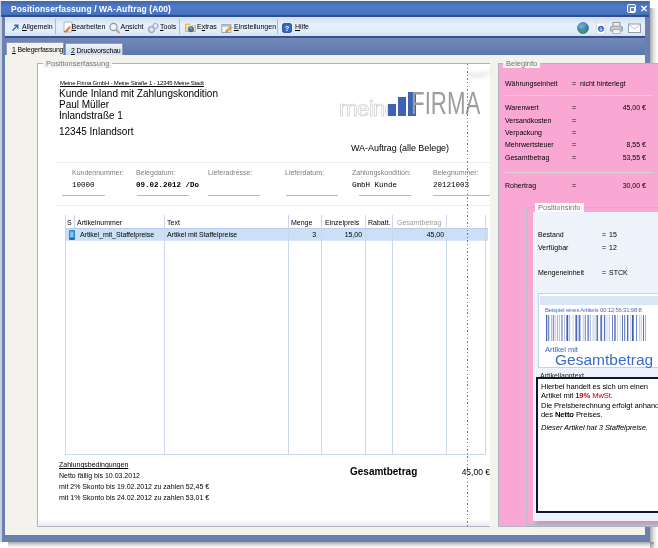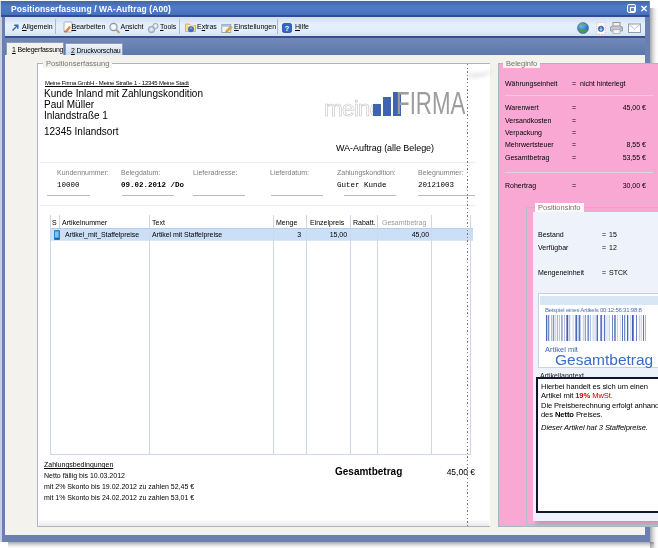--- a/index.html
+++ b/index.html
@@ -45,21 +45,21 @@
 #tab2 { left:60px; top:5px; width:58px; height:12px; padding-left:5px; letter-spacing:-0.2px;
   background:linear-gradient(#f0f4fb, #ccd9ec); border:1px solid #8d9dbd; border-bottom:none; border-radius:1px 1px 0 0; }
 
 
 #content { position:absolute; left:5px; top:55px; width:640px; height:480px; background:#f3f2ec; }
 
 .fs { position:absolute; border:1px solid #aeb4c4;margin-left:24px; }
 .fslabel { position:absolute; top:-5px; font-size:7.5px; color:#767676; background:#f3f2ec; padding:0 3px; line-height:9px; white-space:nowrap; }
 
 #fs-pos { left:8px; top:8px; width:453px; height:464px; background:#fff; border-right:none; }
-#doc { position:absolute; left:0; top:3px; width:439px; height:454px; }
+#doc { position:absolute; left:15px; top:3px; width:439px; height:454px; }
 
 #splitter { position:absolute; left:461.5px; top:9px; width:1.5px; height:462px;
   background:repeating-linear-gradient(to bottom, #787878 0px, #787878 1.5px, transparent 1.5px, transparent 3.6px); }
 
 #fs-beleg { left:469px; top:8px; width:163px; height:464px; background:#f9a8d4; }
 
 
 .dt { position:absolute; white-space:nowrap; color:#000; }
 .flabel { position:absolute; font-size:7px; color:#7d7d7d; white-space:nowrap; }
 .fval { position:absolute; font-size:7.5px; color:#000; white-space:nowrap;font-family:Liberation Mono, monospace; }
@@ -195,21 +195,21 @@
         <div style="position:absolute; left:2px; top:95px; width:435px; height:1px; background:#ececec;"></div>
         <div style="position:absolute; left:2px; top:137.5px; width:435px; height:1px; background:#ececec;"></div>
         <div class="flabel" style="left:19px; top:102px;">Kundennummer:</div>
         <div class="flabel" style="left:83px; top:102px;">Belegdatum:</div>
         <div class="flabel" style="left:155px; top:102px;">Lieferadresse:</div>
         <div class="flabel" style="left:232px; top:102px;">Lieferdatum:</div>
         <div class="flabel" style="left:299px; top:102px;">Zahlungskondition:</div>
         <div class="flabel" style="left:380px; top:102px;">Belegnummer:</div>
         <div class="fval" style="left:19px; top:113.5px;">10000</div>
         <div class="fval" style="left:83px; top:113.5px; font-weight:bold;">09.02.2012 /Do</div>
-        <div class="fval" style="left:299px; top:113.5px;">Guter Kunde</div>
+        <div class="fval" style="left:299px; top:113.5px;">GmbH Kunde</div>
         <div class="fval" style="left:380px; top:113.5px;">20121003</div>
         <div class="funder" style="left:9px; top:127.5px; width:43px;"></div>
         <div class="funder" style="left:83.5px; top:127.5px; width:52px;"></div>
         <div class="funder" style="left:155px; top:127.5px; width:52px;"></div>
         <div class="funder" style="left:232.5px; top:127.5px; width:52px;"></div>
         <div class="funder" style="left:306px; top:127.5px; width:52px;"></div>
         <div class="funder" style="left:380px; top:127.5px; width:57px;"></div>
 
         <div class="th" style="left:14px; top:151.5px;">S</div>
         <div class="th" style="left:24px; top:151.5px;">Artikelnummer</div>

